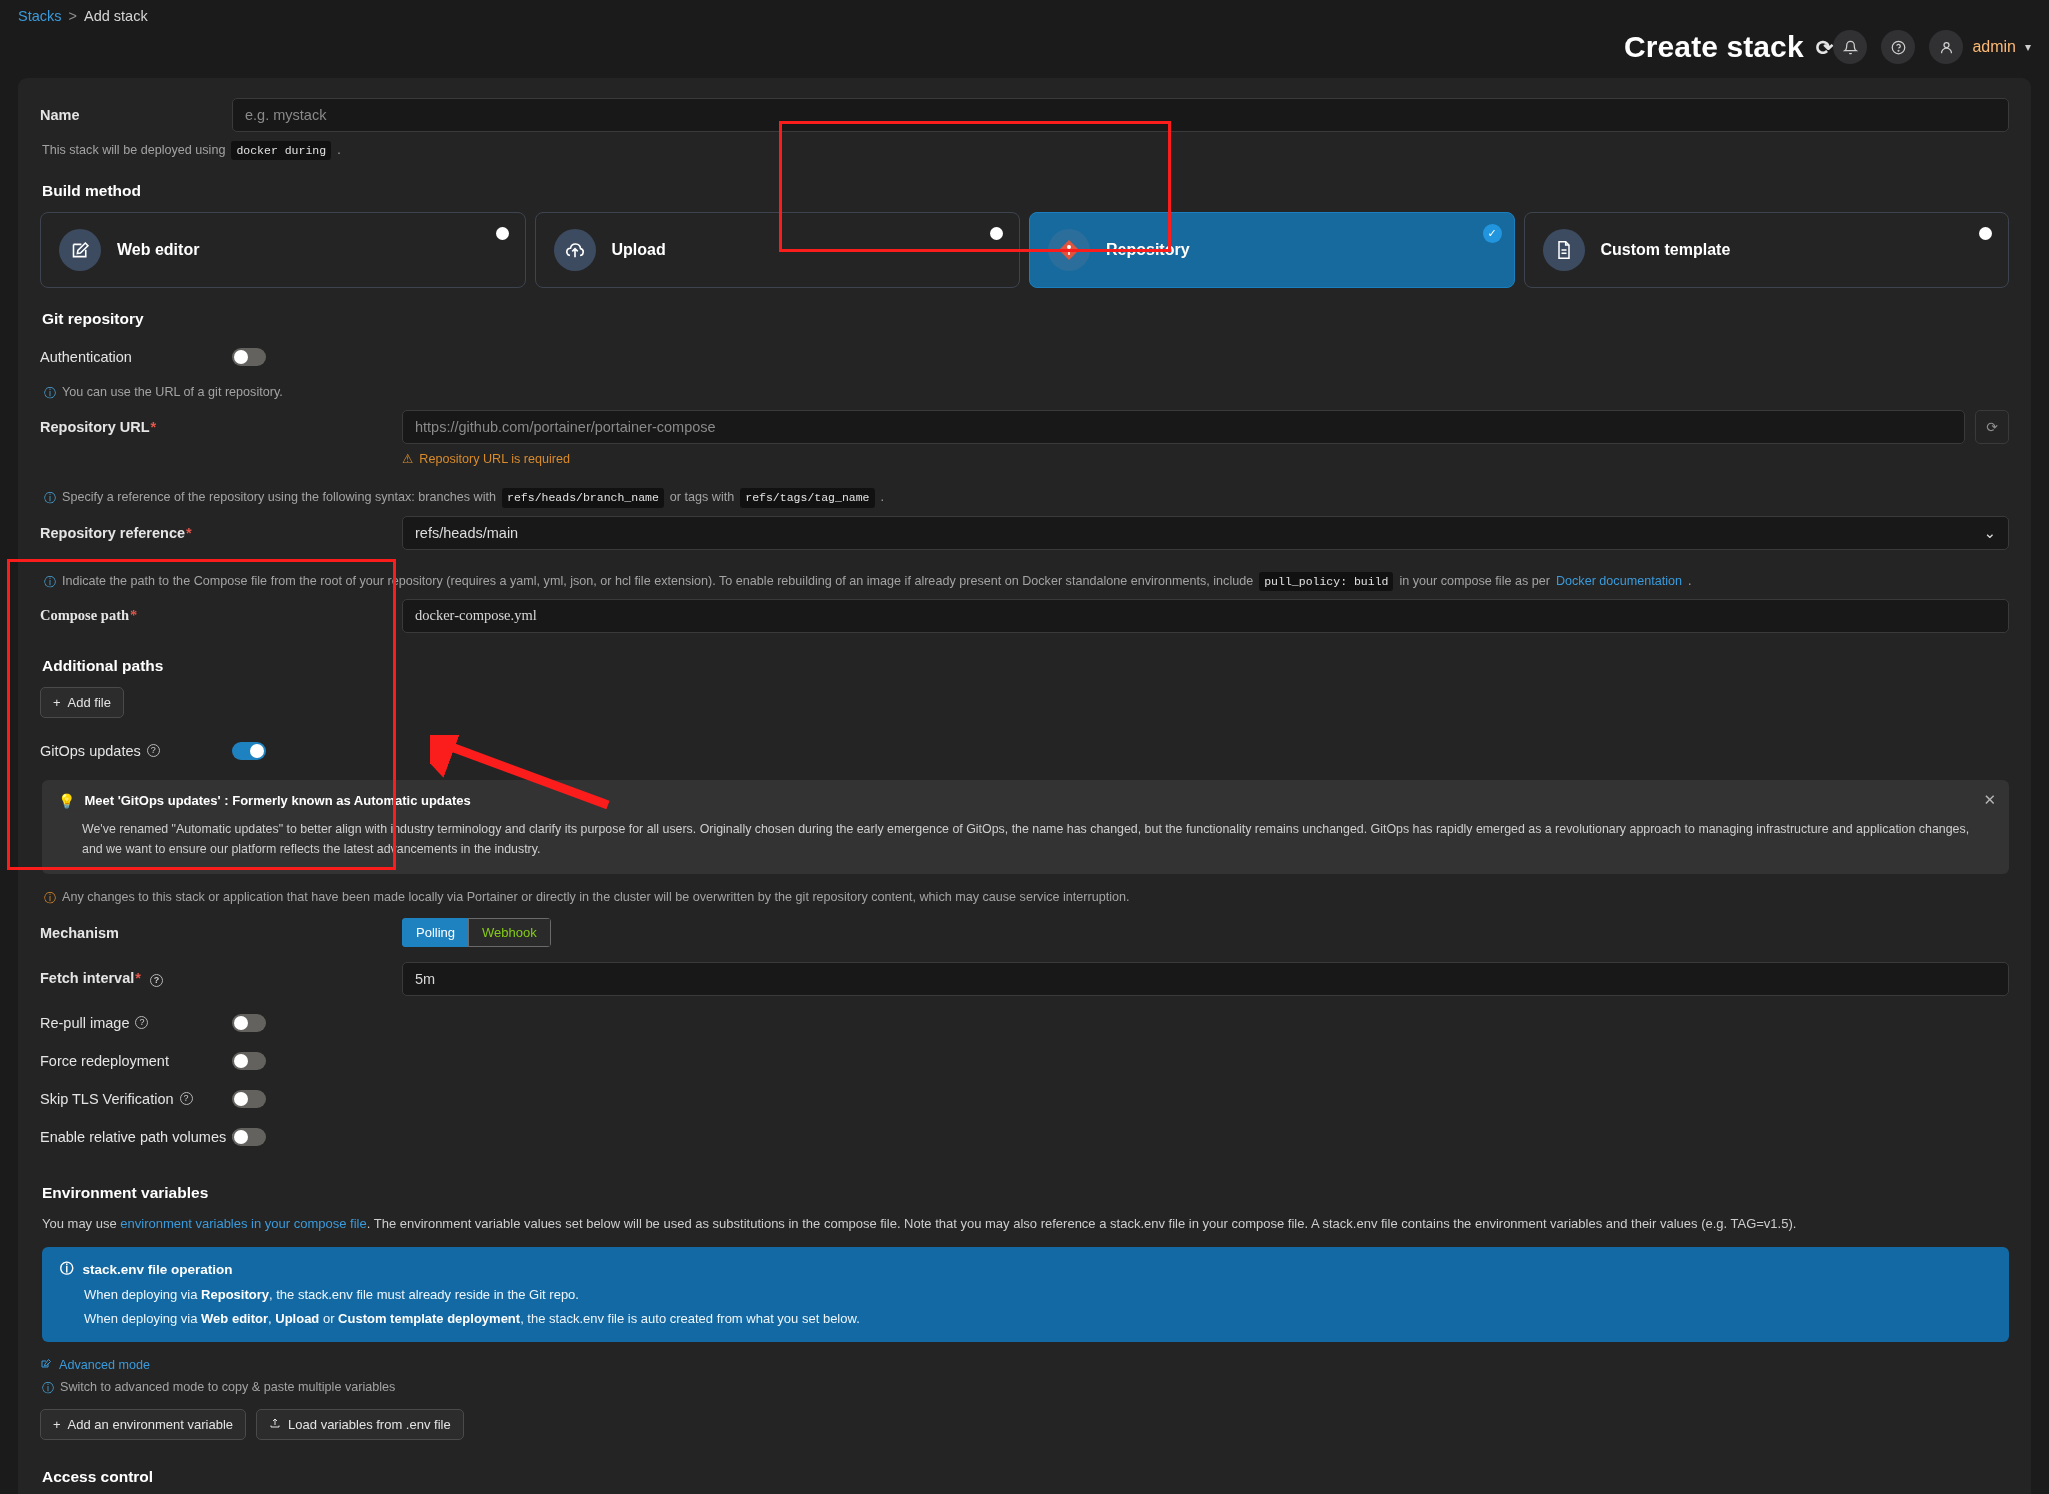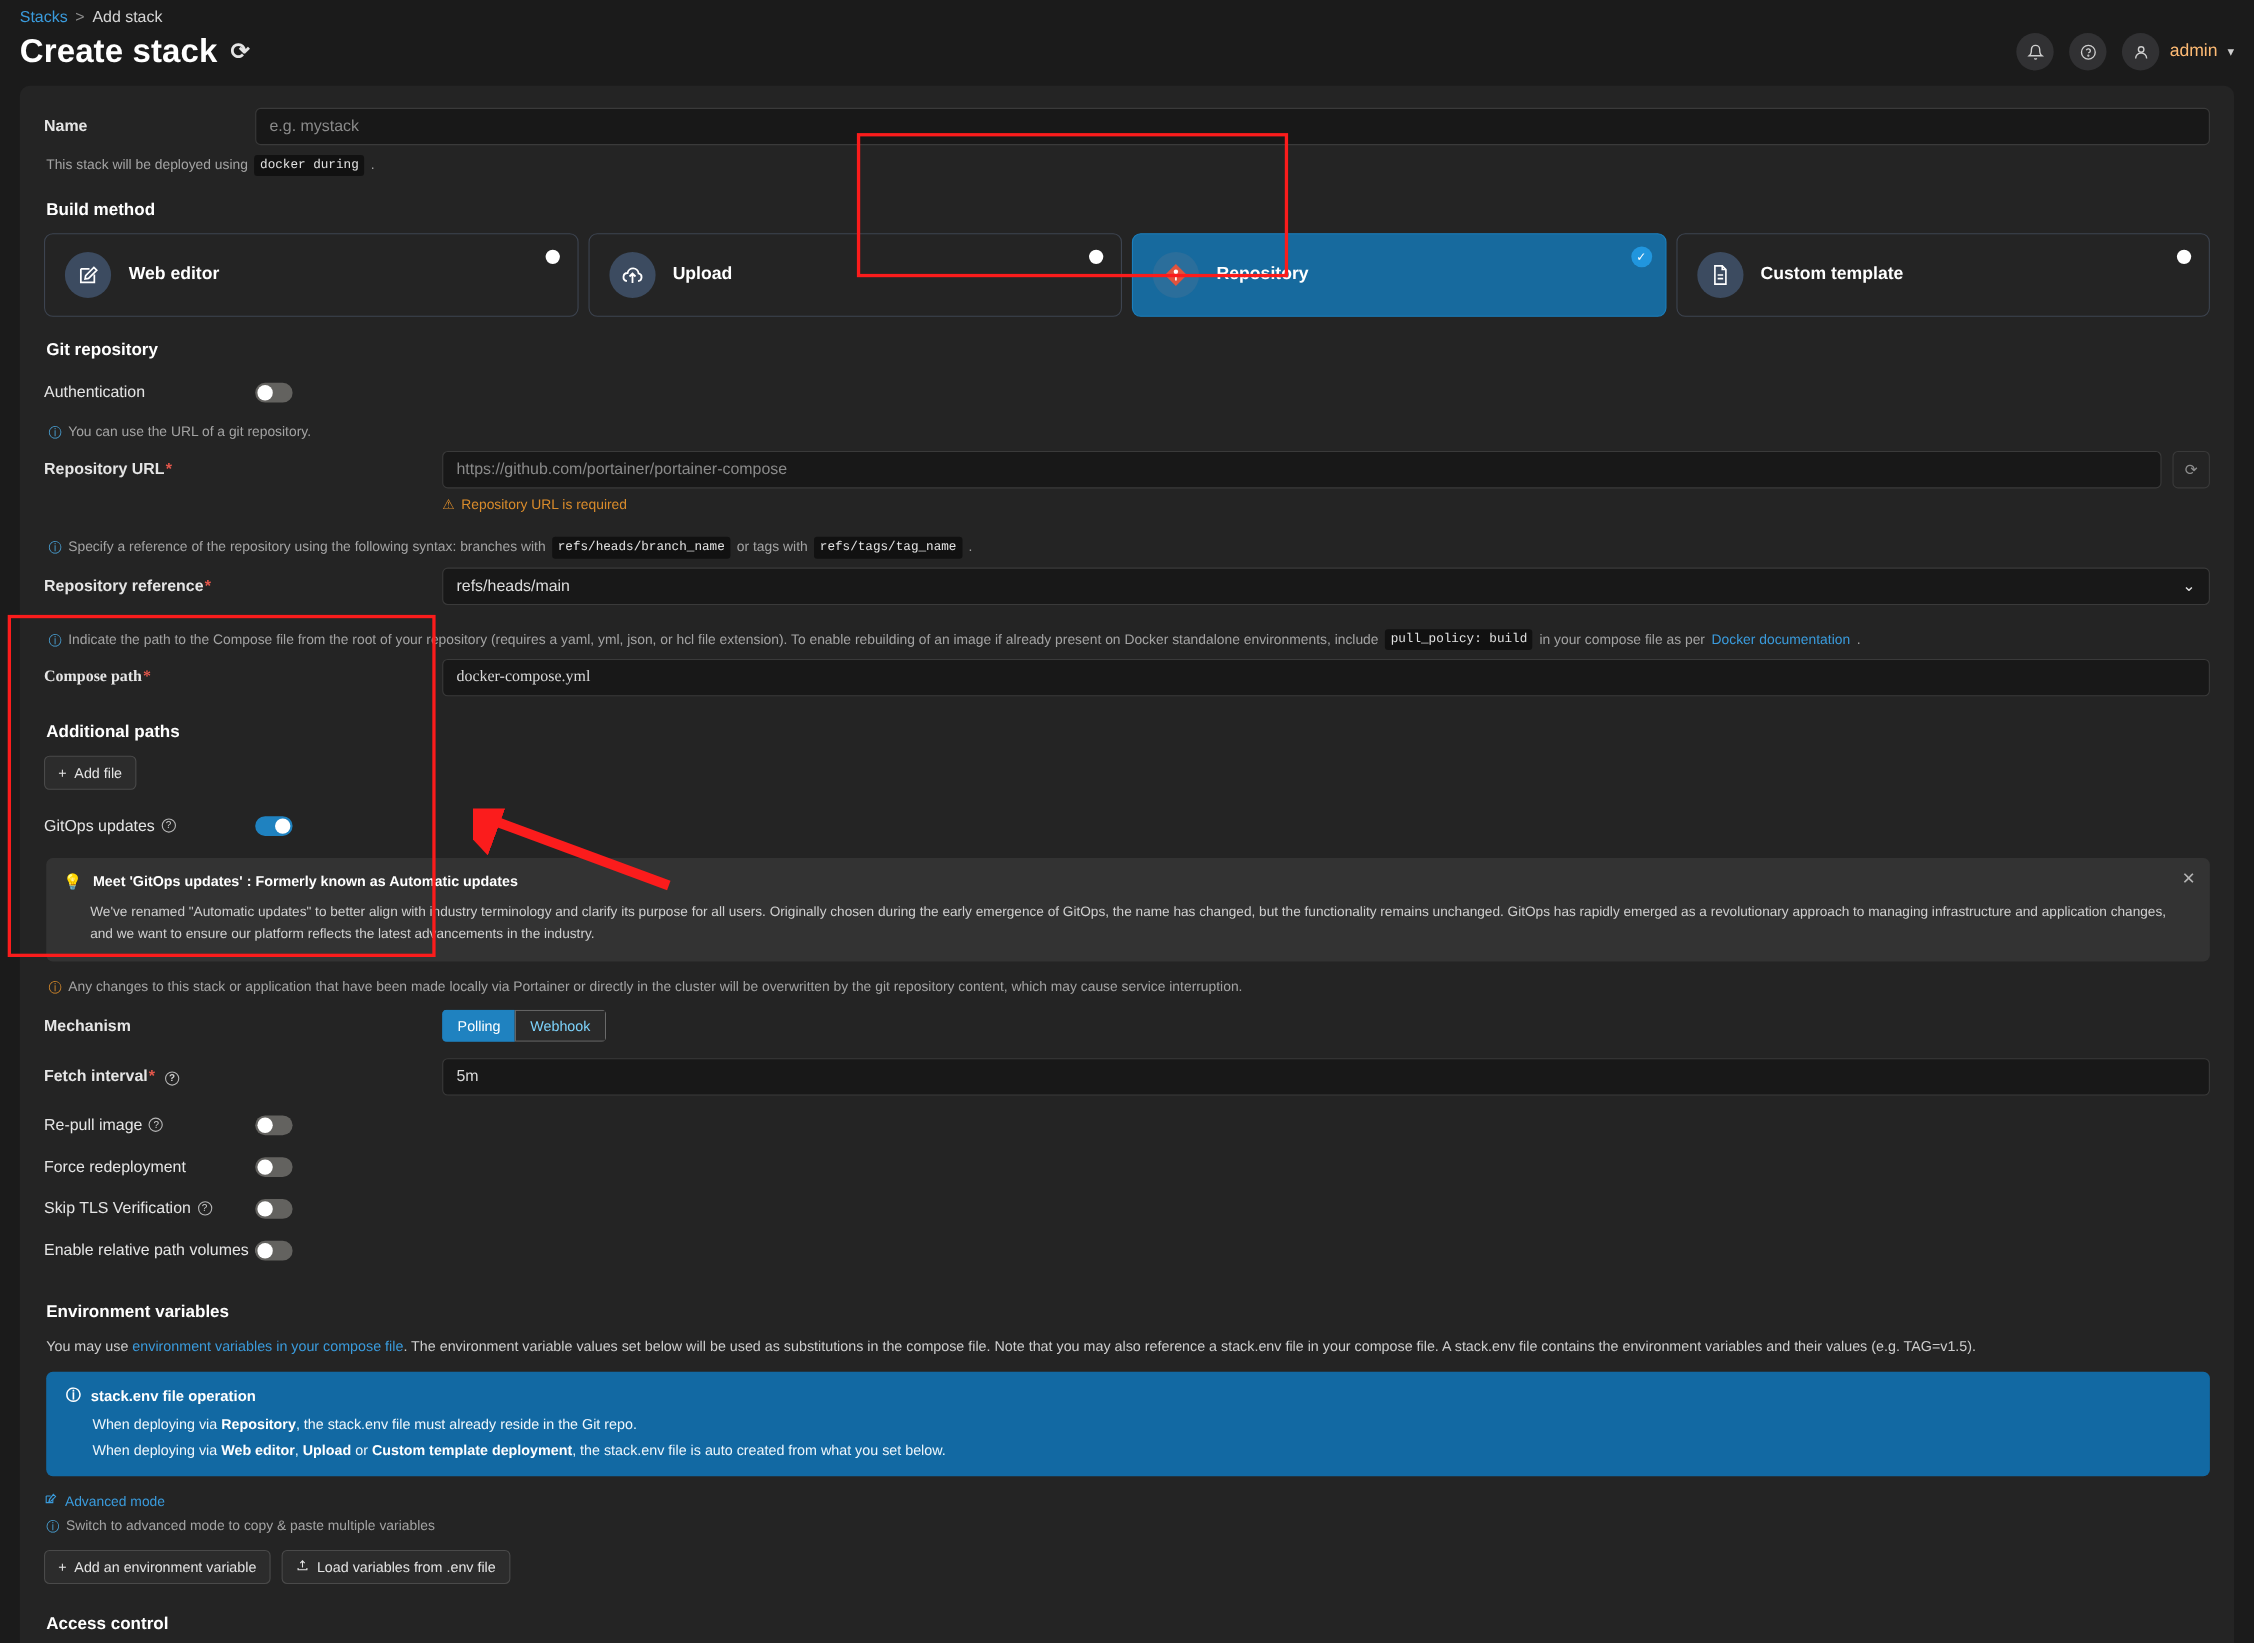--- a/index.html
+++ b/index.html
@@ -14,21 +14,21 @@
   body { position: relative; }
 
   
   .topbar { padding: 8px 18px 0 18px; }
   .breadcrumb { font-size: 14.5px; display: flex; align-items: center; gap: 7px; }
   .breadcrumb .crumb-link { color: #3a9bdc; cursor: pointer; }
   .breadcrumb .crumb-sep { color: #8d8d8d; }
   .breadcrumb .crumb-current { color: #d6d6d6; }
 
   .titlerow {
-    display: flex; align-items: center; justify-content: space-between;
+    display: flex; align-items: center; justify-content: flex-end;
     padding: 6px 18px 0 18px;
   }
   .page-title {
     font-size: 30px; font-weight: 700; color: #ffffff;
     display: flex; align-items: center; gap: 12px; letter-spacing: .1px;
   }
   .refresh-glyph { font-size: 21px; color: #e4e4e4; line-height: 1; }
 
   .header-right { display: flex; align-items: center; gap: 14px; }
   .round-icon-btn {
@@ -194,21 +194,21 @@
   }
   .tip-close {
     position: absolute; right: 13px; top: 12px;
     color: #b4b4b4; font-size: 15px; cursor: pointer; line-height: 1;
   }
 
   
   .seg { display: flex; border-radius: 4px; overflow: hidden; }
   .seg div {
     font-size: 13px; padding: 6px 13px; cursor: pointer;
-    border: 1px solid #6a6a6a; border-right: none; color: #7dd3fc;
+    border: 1px solid #6a6a6a; border-right: none; color: #84cc16;
     background: #2a2a2a;
   }
   .seg div:last-child { border-right: 1px solid #6a6a6a; }
   .seg div.active { background: #1f82c0; border-color: #1f82c0; color: #fff; }
 
   
   .blue-banner {
     background: #1269a3; border-radius: 6px;
     margin: 14px 0 0 2px; padding: 13px 18px 16px 18px;
   }

